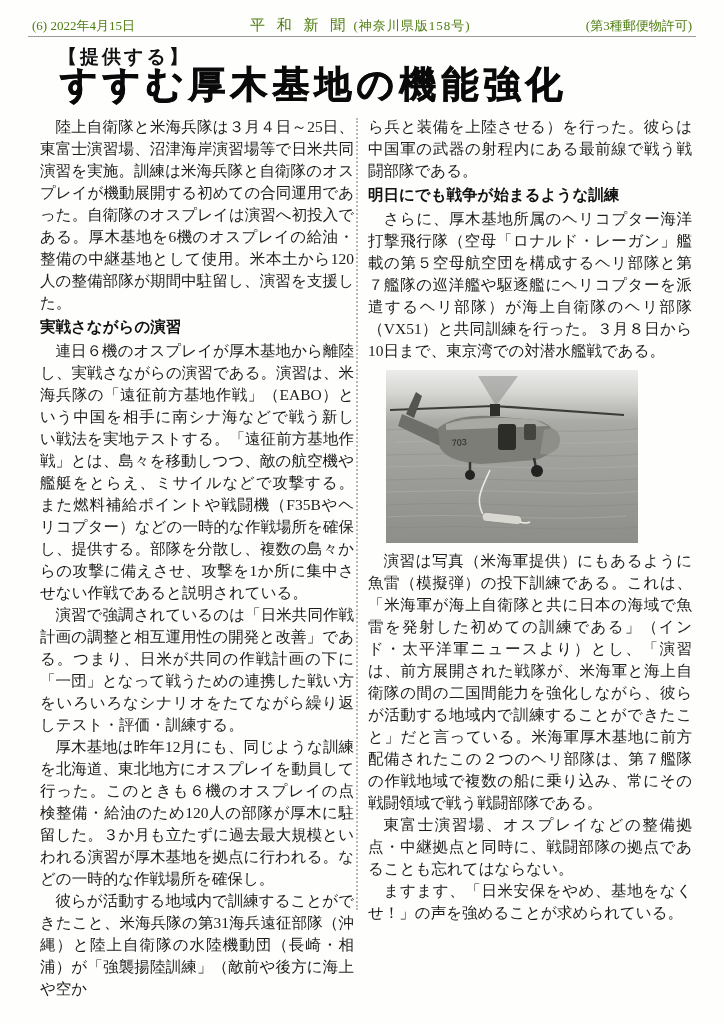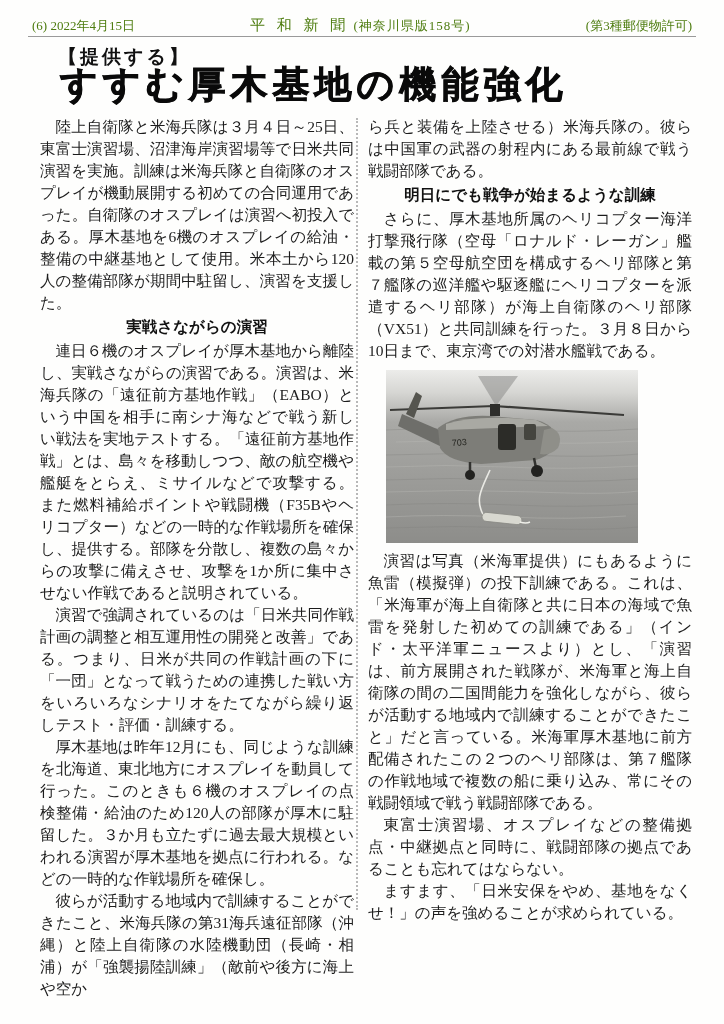--- a/index.html
+++ b/index.html
@@ -18,21 +18,21 @@
   .main-title{position:absolute;top:60px;left:60px;right:40px;text-align:left;
           font-family:"Liberation Sans","DejaVu Sans",sans-serif;
           font-weight:900;font-size:37px;letter-spacing:5px;color:#0a0a0a;
           -webkit-text-stroke:0.8px #0a0a0a;}
   
   .col{position:absolute;top:116px;font-size:15.5px;line-height:22px;text-align:justify;}
   .col-left{left:40px;width:314px;}
   .col-right{left:368px;width:324px;}
   .col p{margin:0;text-indent:1em;}
   .col p.no-indent{text-indent:0;}
-  .col-head{margin:2px 0 2px 0;text-align:center;
+  .col-head{margin:2px 0 2px 0;text-align:left;
             font-family:"Liberation Sans","DejaVu Sans",sans-serif;
             font-weight:bold;font-size:15.5px;color:#111;}
   .divider{position:absolute;left:356px;top:118px;height:792px;border-left:2px dotted #b8b8b8;}
   
   .photo{width:252px;height:173px;margin:8px 0 7px 18px;display:block;background:#cfcfcc;}
   
   .byline{text-indent:1.5em !important;}
 </style>
 </head>
 <body>
@@ -57,21 +57,21 @@
   <div class="col col-left">
     <p>陸上自衛隊と米海兵隊は３月４日～25日、東富士演習場、沼津海岸演習場等で日米共同演習を実施。訓練は米海兵隊と自衛隊のオスプレイが機動展開する初めての合同運用であった。自衛隊のオスプレイは演習へ初投入である。厚木基地を6機のオスプレイの給油・整備の中継基地として使用。米本土から120人の整備部隊が期間中駐留し、演習を支援した。</p>
     <h3 class="col-head">実戦さながらの演習</h3>
     <p>連日６機のオスプレイが厚木基地から離陸し、実戦さながらの演習である。演習は、米海兵隊の「遠征前方基地作戦」（EABO）という中国を相手に南シナ海などで戦う新しい戦法を実地テストする。「遠征前方基地作戦」とは、島々を移動しつつ、敵の航空機や艦艇をとらえ、ミサイルなどで攻撃する。また燃料補給ポイントや戦闘機（F35Bやヘリコプター）などの一時的な作戦場所を確保し、提供する。部隊を分散し、複数の島々からの攻撃に備えさせ、攻撃を1か所に集中させない作戦であると説明されている。</p>
     <p>演習で強調されているのは「日米共同作戦計画の調整と相互運用性の開発と改善」である。つまり、日米が共同の作戦計画の下に「一団」となって戦うための連携した戦い方をいろいろなシナリオをたてながら繰り返しテスト・評価・訓練する。</p>
     <p>厚木基地は昨年12月にも、同じような訓練を北海道、東北地方にオスプレイを動員して行った。このときも６機のオスプレイの点検整備・給油のため120人の部隊が厚木に駐留した。３か月も立たずに過去最大規模といわれる演習が厚木基地を拠点に行われる。などの一時的な作戦場所を確保し。</p>
     <p>彼らが活動する地域内で訓練することができたこと、米海兵隊の第31海兵遠征部隊（沖縄）と陸上自衛隊の水陸機動団（長崎・相浦）が「強襲揚陸訓練」（敵前や後方に海上や空か</p>
   </div>
 
   <div class="col col-right">
-    <p class="no-indent">ら兵と装備を上陸させる）米海兵隊の。彼らは中国軍の武器の射程内にある最前線で戦う戦闘部隊である。</p>
+    <p class="no-indent">ら兵と装備を上陸させる）を行った。彼らは中国軍の武器の射程内にある最前線で戦う戦闘部隊である。</p>
     <h3 class="col-head">明日にでも戦争が始まるような訓練</h3>
     <p>さらに、厚木基地所属のヘリコプター海洋打撃飛行隊（空母「ロナルド・レーガン」艦載の第５空母航空団を構成するヘリ部隊と第７艦隊の巡洋艦や駆逐艦にヘリコプターを派遣するヘリ部隊）が海上自衛隊のヘリ部隊（VX51）と共同訓練を行った。３月８日から10日まで、東京湾での対潜水艦戦である。</p>
 
     <svg class="photo" viewBox="0 0 252 173">
       <defs>
         <linearGradient id="seaGrad" x1="0" y1="0" x2="0" y2="1">
           <stop offset="0" stop-color="#ececea"></stop>
           <stop offset="0.13" stop-color="#d6d6d3"></stop>
           <stop offset="0.3" stop-color="#a9a9a6"></stop>
           <stop offset="1" stop-color="#8d8d8a"></stop>

